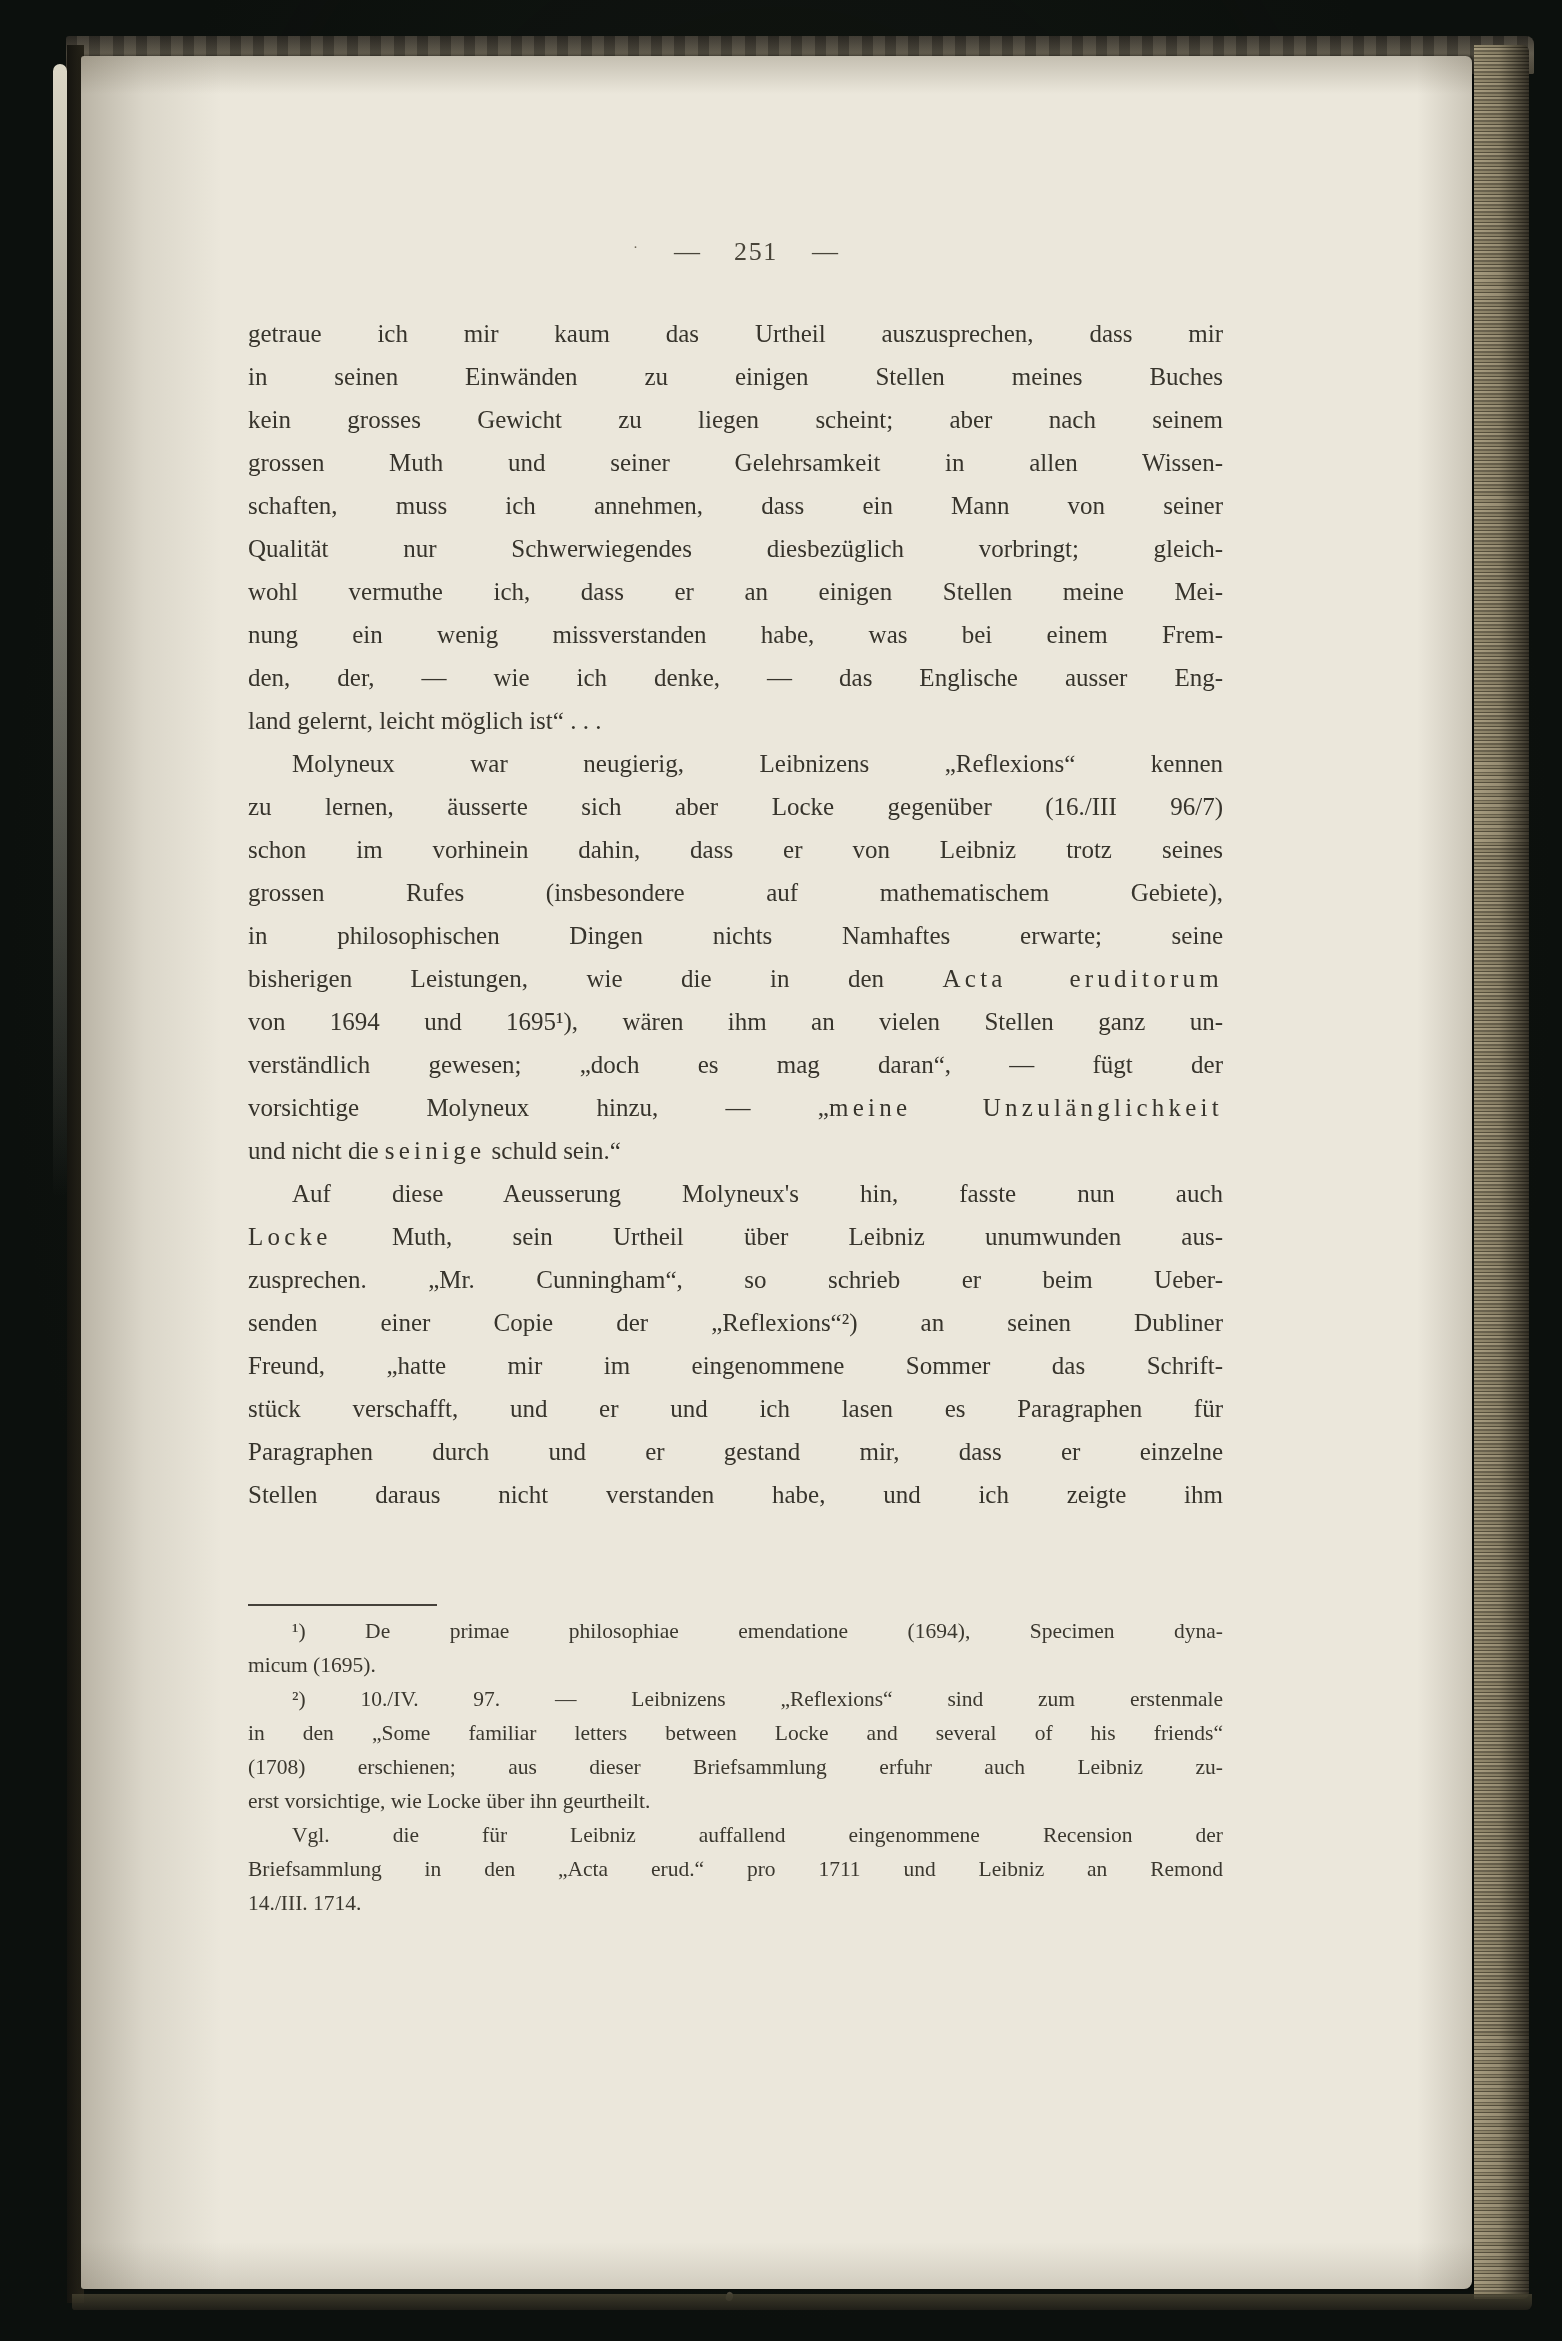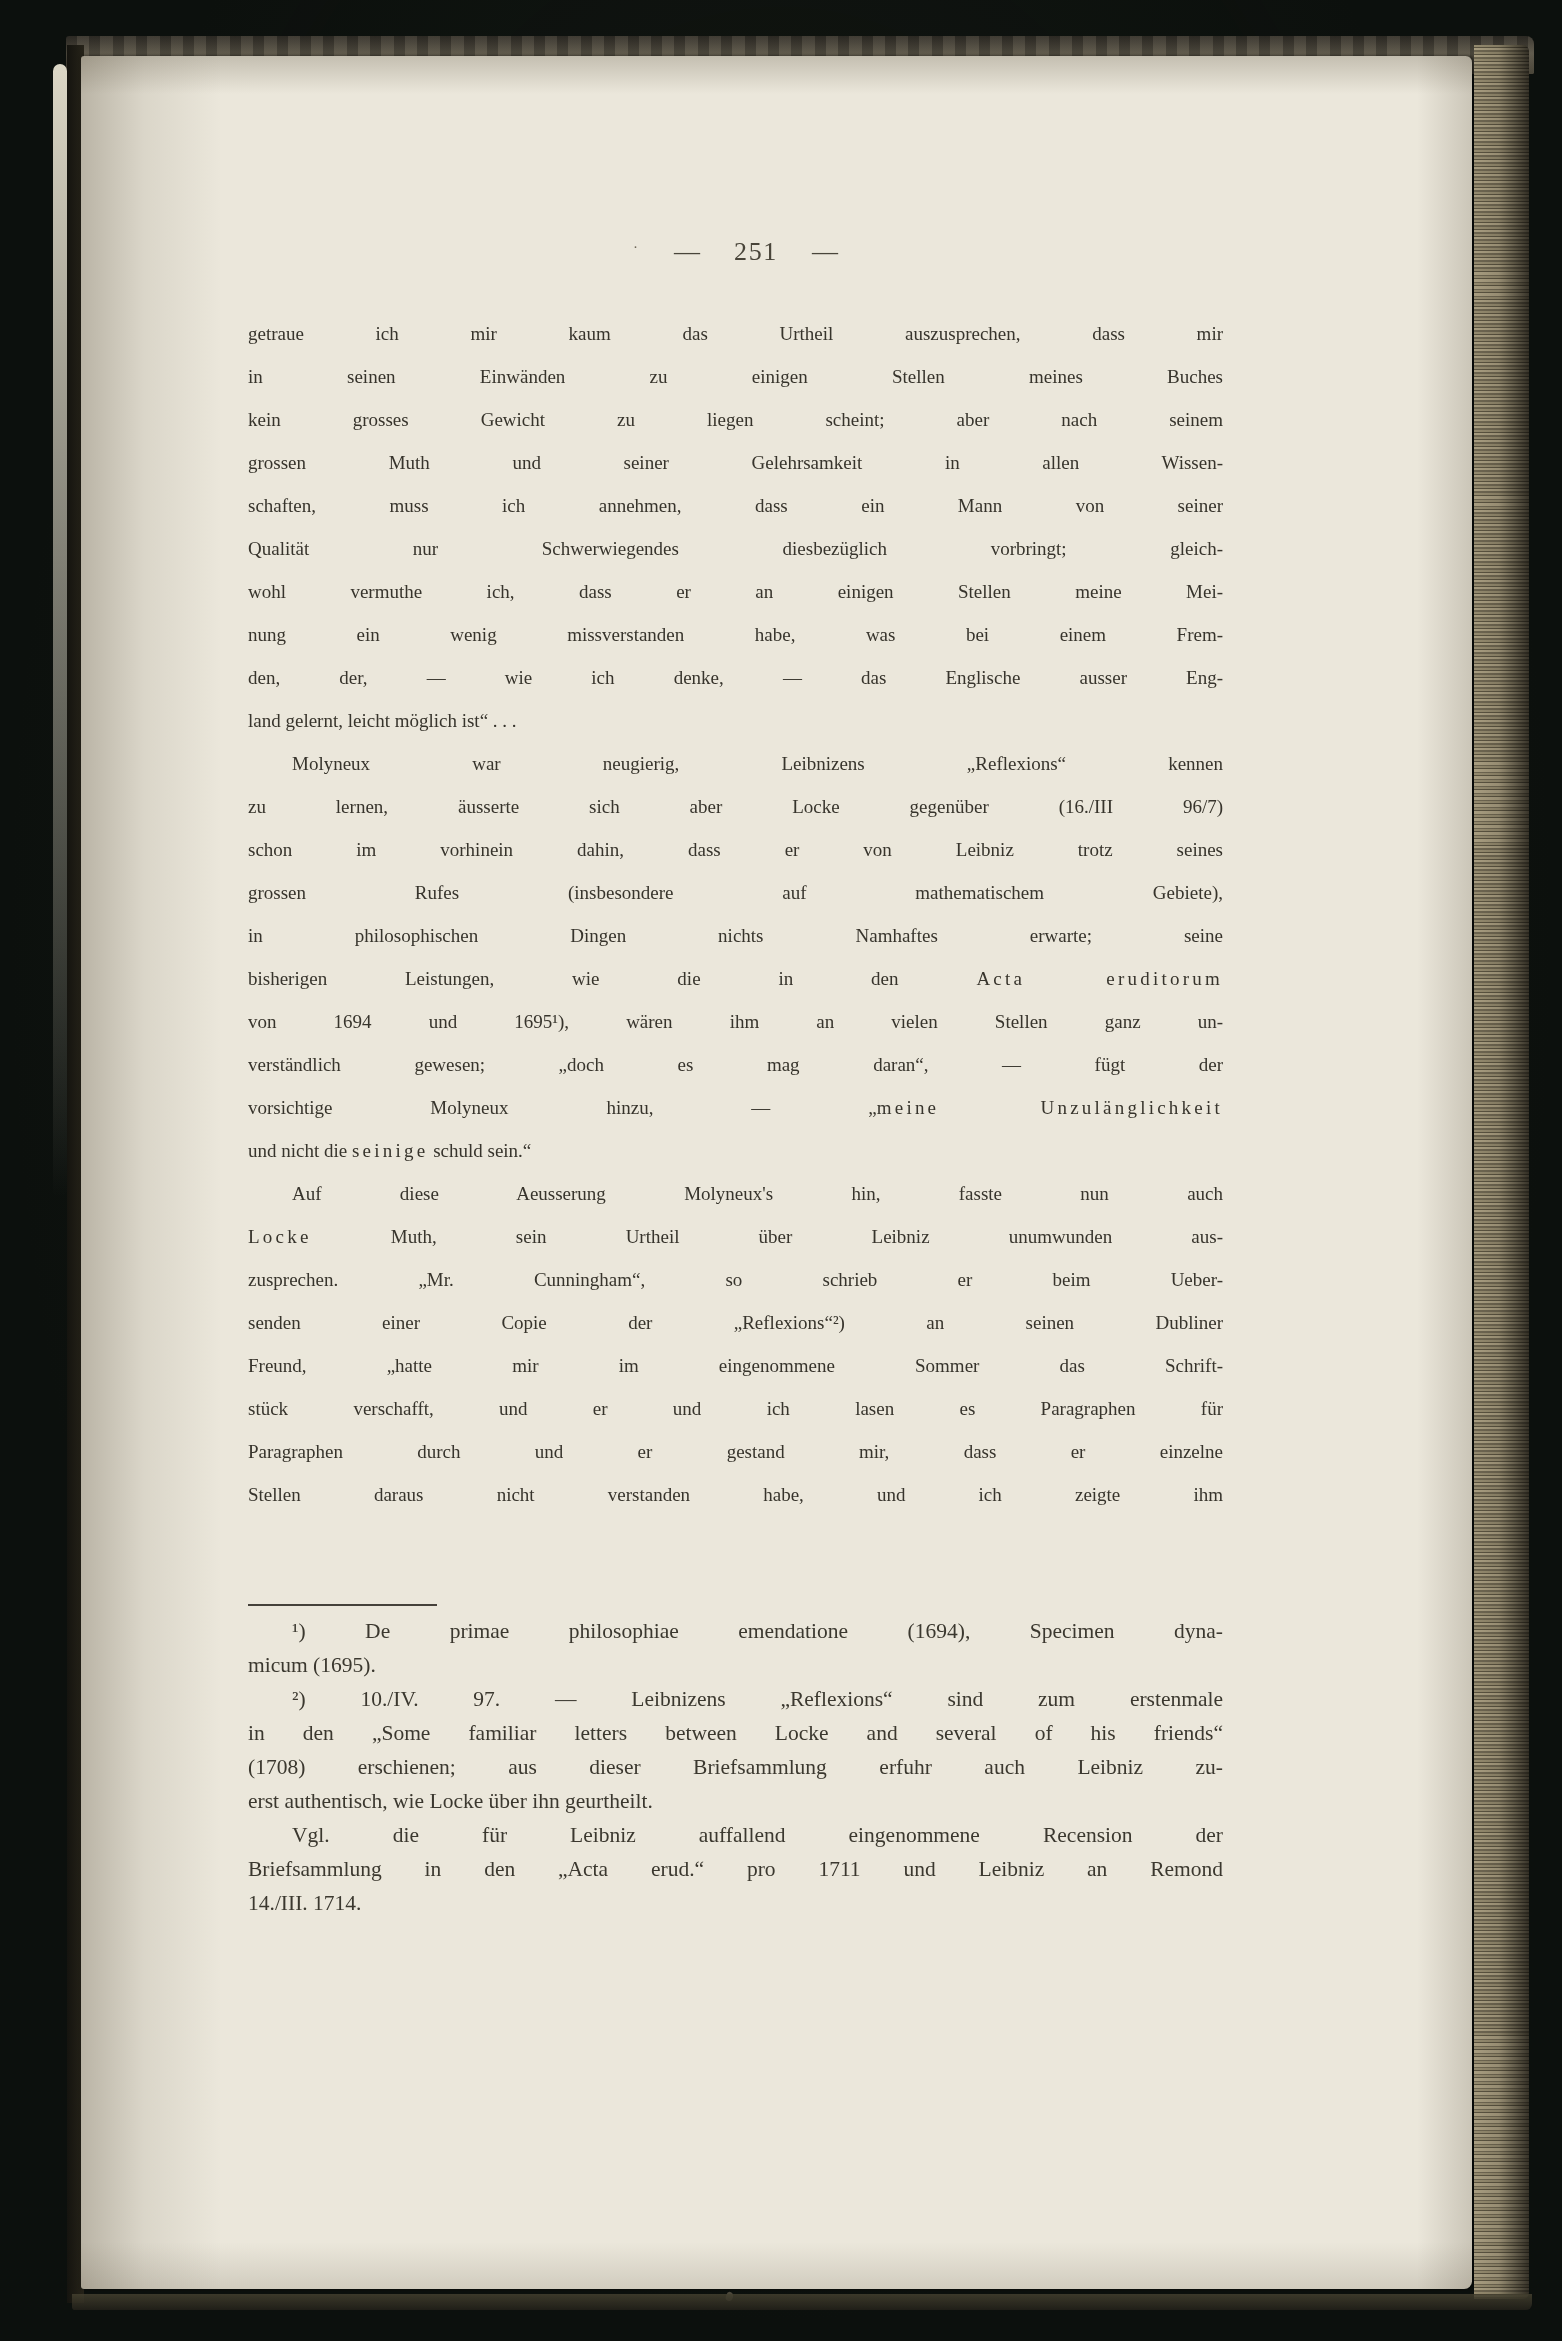--- a/index.html
+++ b/index.html
@@ -59,21 +59,21 @@
       repeating-linear-gradient(to bottom, #948a6e 0 1.6px, #5a5340 1.6px 3.1px, #a89d80 3.1px 5.5px, #6e6651 5.5px 7px);
     border-radius:0 6.3px 6.3px 0;
   }
 
   
   .content{position:absolute;left:167px;top:181px;width:975px;color:#37342c;}
   .page-header{font-size:26px;text-align:center;color:#49453a;}
   .page-header .mark{margin-right:36px;font-size:15px;vertical-align:7.8px;color:#6d6758;}
   .page-header .pagenum{margin:0 34px;letter-spacing:1.6px;}
 
-  .body-text{margin-top:45px;font-size:19px;line-height:43px;}
+  .body-text{margin-top:45px;font-size:25px;line-height:43px;}
   .line{text-align:justify;text-align-last:justify;}
   .line.endline{text-align-last:left;}
   .para.indent .line.first{text-indent:44px;}
   .gesperrt{letter-spacing:0.17em;}
 
   .footnote-rule{margin-top:88px;width:189px;height:2.3px;background:#45413​5;background:#45413a;}
   .footnotes{margin-top:8px;font-size:21.5px;line-height:34px;color:#3b382f;}
   .footnotes .para.indent .line.first{text-indent:44px;}
 
   .speck{
@@ -137,21 +137,21 @@
 
       <div class="footnotes" id="footnotes">
           <div class="para indent">
             <div class="line first">¹) De primae philosophiae emendatione (1694), Specimen dyna-</div>
             <div class="line endline">micum (1695).</div>
           </div>
           <div class="para indent">
             <div class="line first">²) 10./IV. 97. — Leibnizens „Reflexions“ sind zum erstenmale</div>
             <div class="line">in den „Some familiar letters between Locke and several of his friends“</div>
             <div class="line">(1708) erschienen; aus dieser Briefsammlung erfuhr auch Leibniz zu-</div>
-            <div class="line endline">erst authentisch, wie Locke über ihn geurtheilt.</div>
+            <div class="line endline">erst vorsichtige, wie Locke über ihn geurtheilt.</div>
           </div>
           <div class="para indent">
             <div class="line first">Vgl. die für Leibniz auffallend eingenommene Recension der</div>
             <div class="line">Briefsammlung in den „Acta erud.“ pro 1711 und Leibniz an Remond</div>
             <div class="line endline">14./III. 1714.</div>
           </div>
         </div>
 
     </div>
     <div class="speck"></div>

